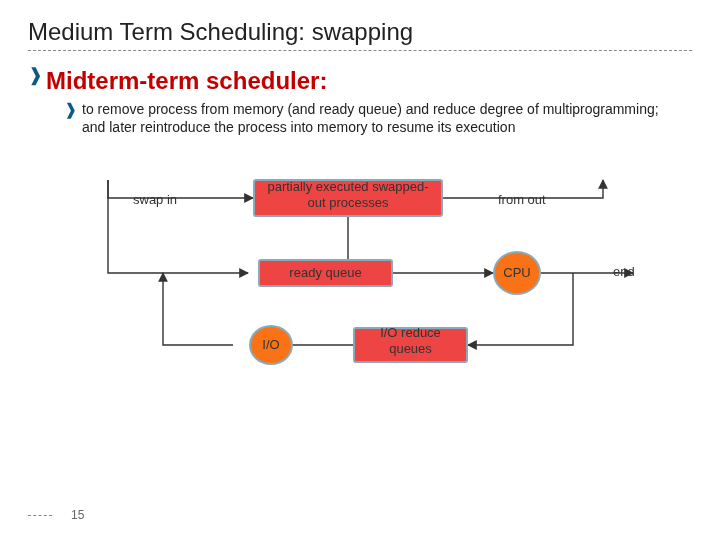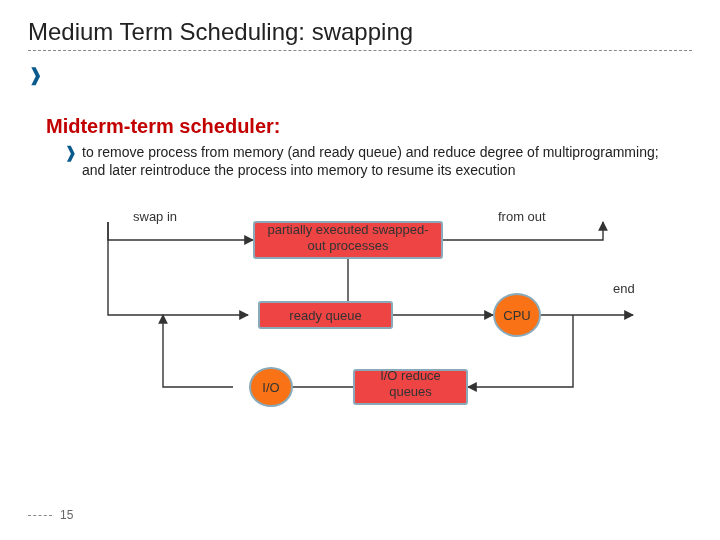--- a/index.html
+++ b/index.html
@@ -3,34 +3,34 @@
 <meta charset="utf-8">
 <style>
   * { box-sizing: border-box; margin: 0; padding: 0; }
   html, body { width: 720px; height: 540px; background: #fff; font-family: Arial, Helvetica, sans-serif; color: #222; }
   .slide { width: 720px; height: 540px; position: relative; padding: 18px 28px 16px 28px; }
   .title { font-size: 24px; font-weight: 400; color: #222; margin-bottom: 4px; }
   .title-rule { border: 0; border-top: 1px dashed #888; margin: 4px 0 14px 0; }
   .content { padding: 0 4px 0 0; }
   .bullet-row { display: flex; align-items: flex-start; }
   .bullet-mark { width: 18px; flex: 0 0 18px; font-size: 18px; color: #0b5a8d; line-height: 1.2; }
-  .bullet-text { font-size: 20px; line-height: 1.3; margin-top: 48px; }
+  .bullet-text { font-size: 24px; line-height: 1.3; }
   .red-bold { color: #c20000; font-weight: 700; }
   .sub-row { display: flex; align-items: flex-start; margin-top: 4px; margin-left: 36px; }
   .sub-mark { width: 18px; flex: 0 0 18px; font-size: 16px; color: #0b5a8d; line-height: 1.3; }
   .sub-text { font-size: 14px; line-height: 1.3; max-width: 590px; }
 
   .diagram { position: relative; width: 570px; height: 230px; margin: 18px auto 0 auto; font-family: "Helvetica Neue", Arial, sans-serif; font-size: 13px; color: #333; }
   .box { position: absolute; border: 2px solid #8ab; background: #ef4444; border-radius: 3px; display: flex; align-items: flex-end; justify-content: center; text-align: center; padding: 4px 8px; line-height: 1.2; }
   .circle { position: absolute; border: 2px solid #8ab; background: #f97316; border-radius: 50%; display: flex; align-items: center; justify-content: center; text-align: center; }
-  .lbl { position: absolute; font-size: 13px; color: #333; }
+  .lbl { position: absolute; font-size: 13px; color: #333; margin-top: 25px; }
   svg.wires { position: absolute; left: 0; top: 0; width: 570px; height: 230px; overflow: visible; }
   svg.wires line, svg.wires polyline { stroke: #333; stroke-width: 1.4; fill: none; }
 
-  .footer { position: absolute; left: 28px; bottom: 18px; display: flex; align-items: center; }
+  .footer { position: absolute; left: 28px; bottom: 18px; display: flex; align-items: center; gap: 11px; }
   .footer-rule { width: 24px; border-top: 1px dashed #888; margin-right: 8px; }
   .page-no { font-size: 12px; color: #666; }
 </style>
 </head>
 <body>
 
 <div class="slide">
 
   <div class="title">Medium Term Scheduling: swapping</div>
   <hr class="title-rule">

